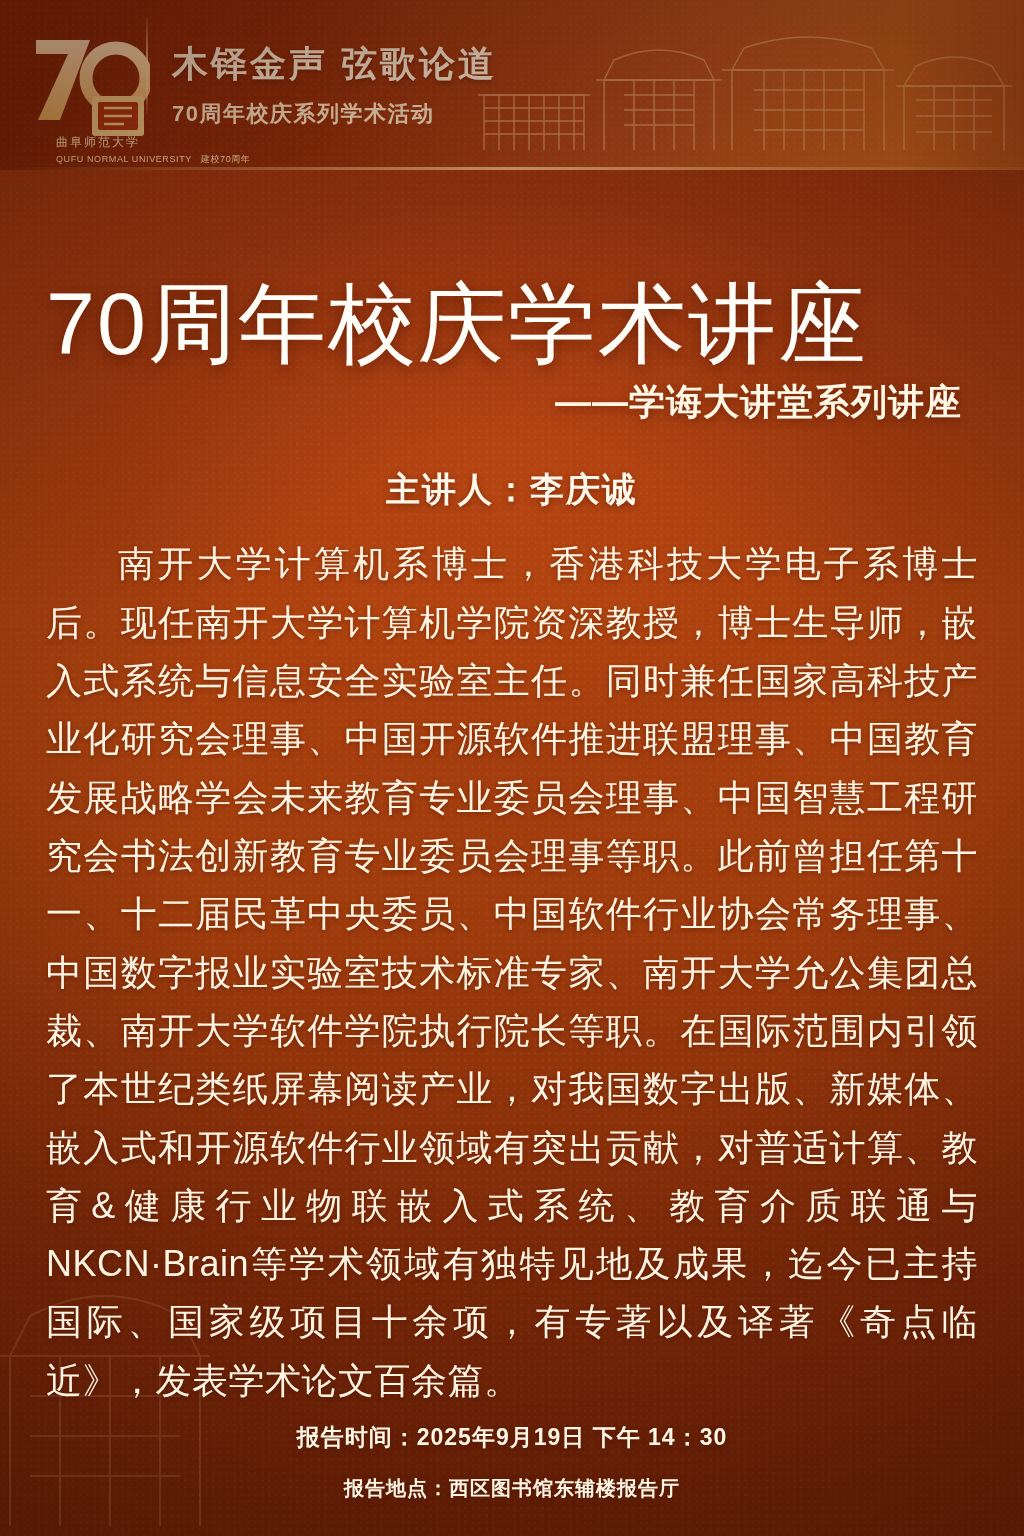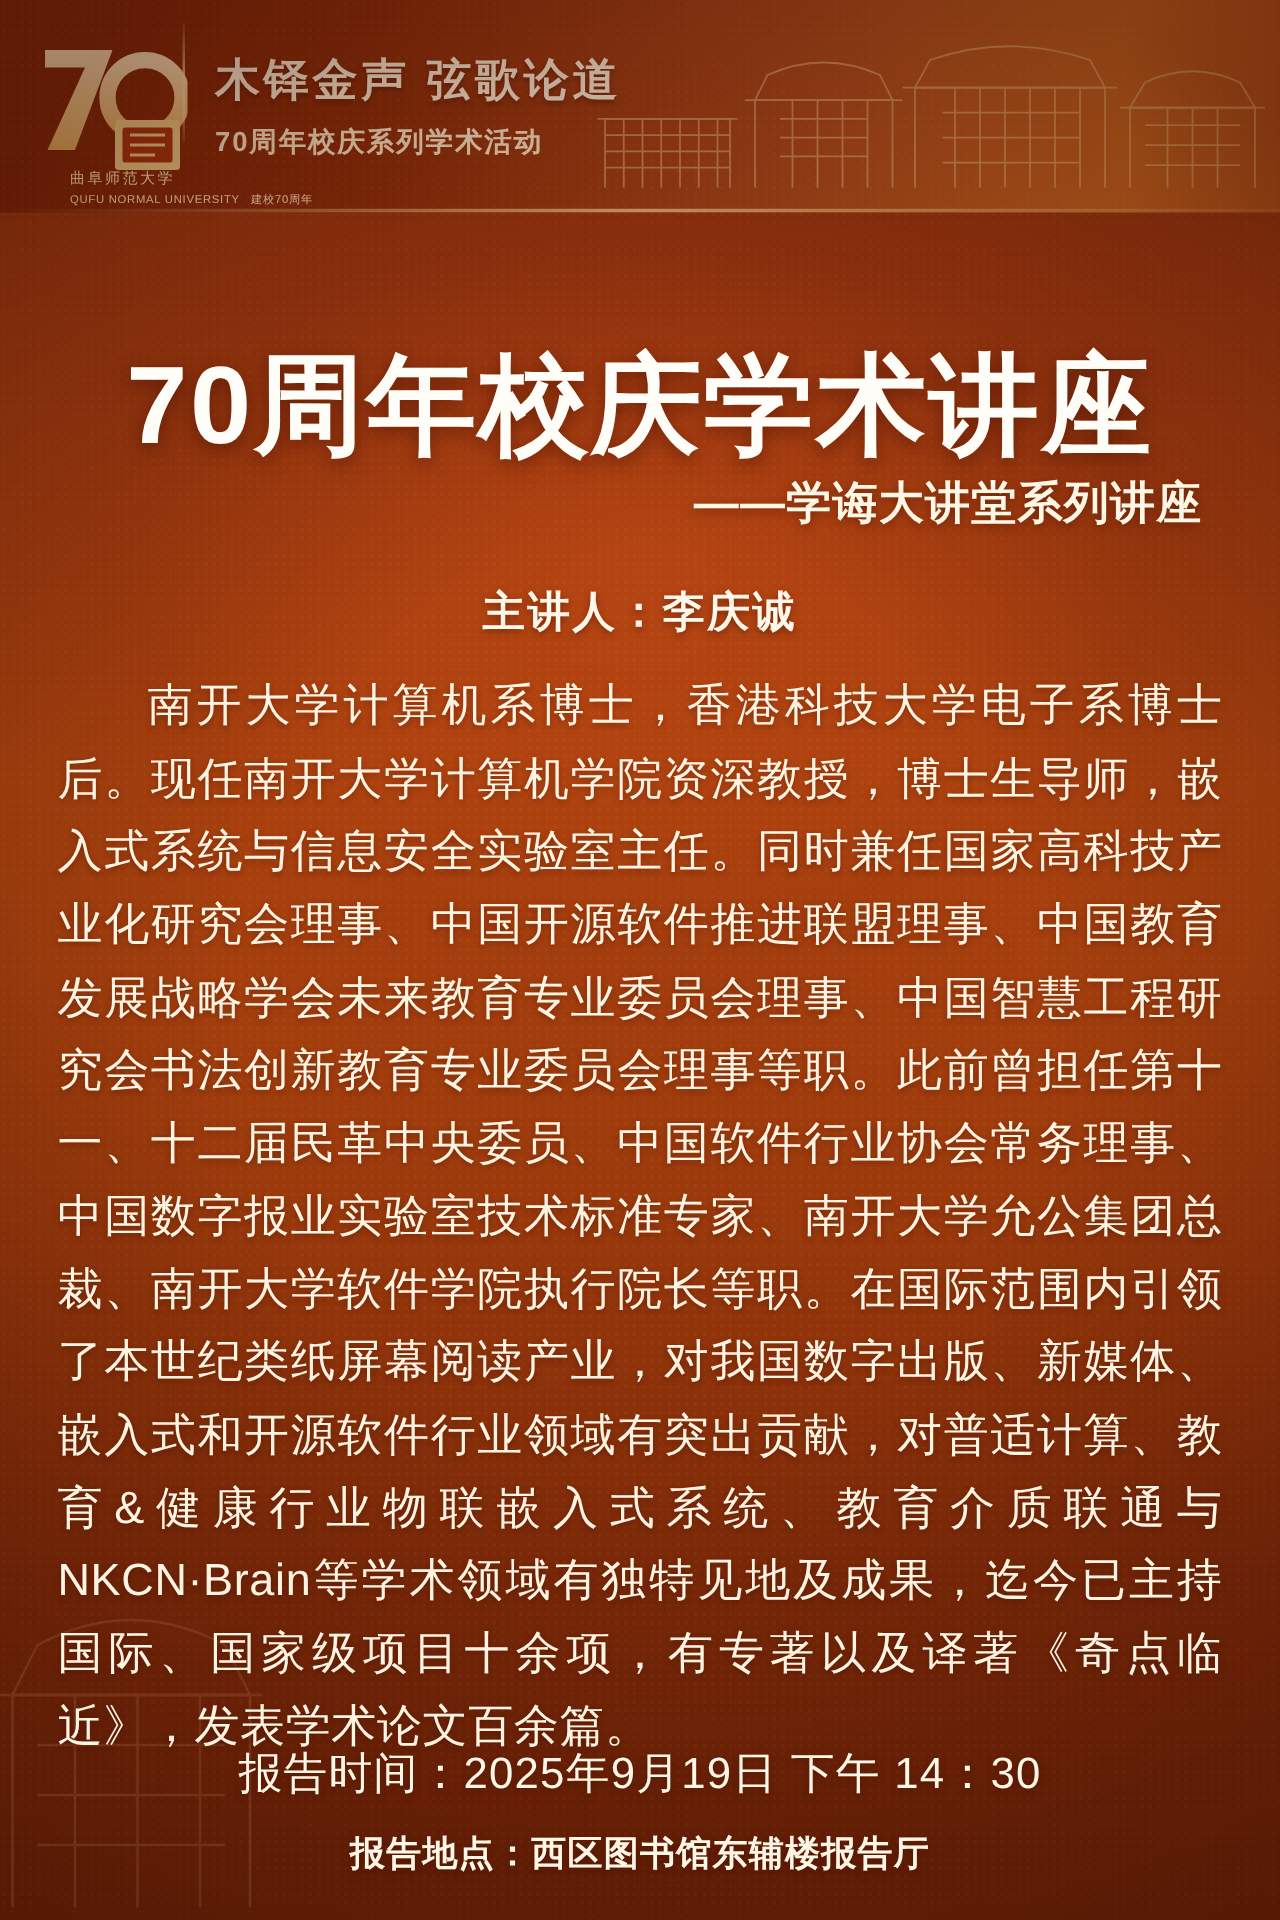--- a/index.html
+++ b/index.html
@@ -110,23 +110,23 @@
     white-space: nowrap;
   }
 
   
   .content {
     position: relative;
     padding: 0 46px;
   }
   .big-title {
     margin-top: 108px;
-    text-align: center;
+    text-align: left;
     font-size: 88px;
-    font-weight: bold;
+    font-weight: normal;
     color: #fffdf7;
     letter-spacing: 2px;
     text-shadow: 0 4px 14px rgba(70,15,0,0.55);
     line-height: 1.05;
   }
   .big-sub {
     margin-top: 8px;
     text-align: right;
     padding-right: 16px;
     font-size: 36px;
@@ -169,28 +169,28 @@
 
   
   .footer {
     position: absolute;
     left: 0; right: 0;
     bottom: 34px;
     text-align: center;
     color: #fff6e6;
   }
   .footer-time {
-    font-size: 35px;
-    font-weight: normal;
+    font-size: 23px;
+    font-weight: bold;
     letter-spacing: 1px;
     text-shadow: 0 2px 6px rgba(70,15,0,0.55);
   }
   .footer-place {
     margin-top: 22px;
-    font-size: 28px;
+    font-size: 20px;
     font-weight: bold;
     letter-spacing: 1px;
     text-shadow: 0 2px 6px rgba(70,15,0,0.55);
   }
   
   .bottom-deco {
     position: absolute;
     left: 0;
     bottom: 0;
     width: 420px;

